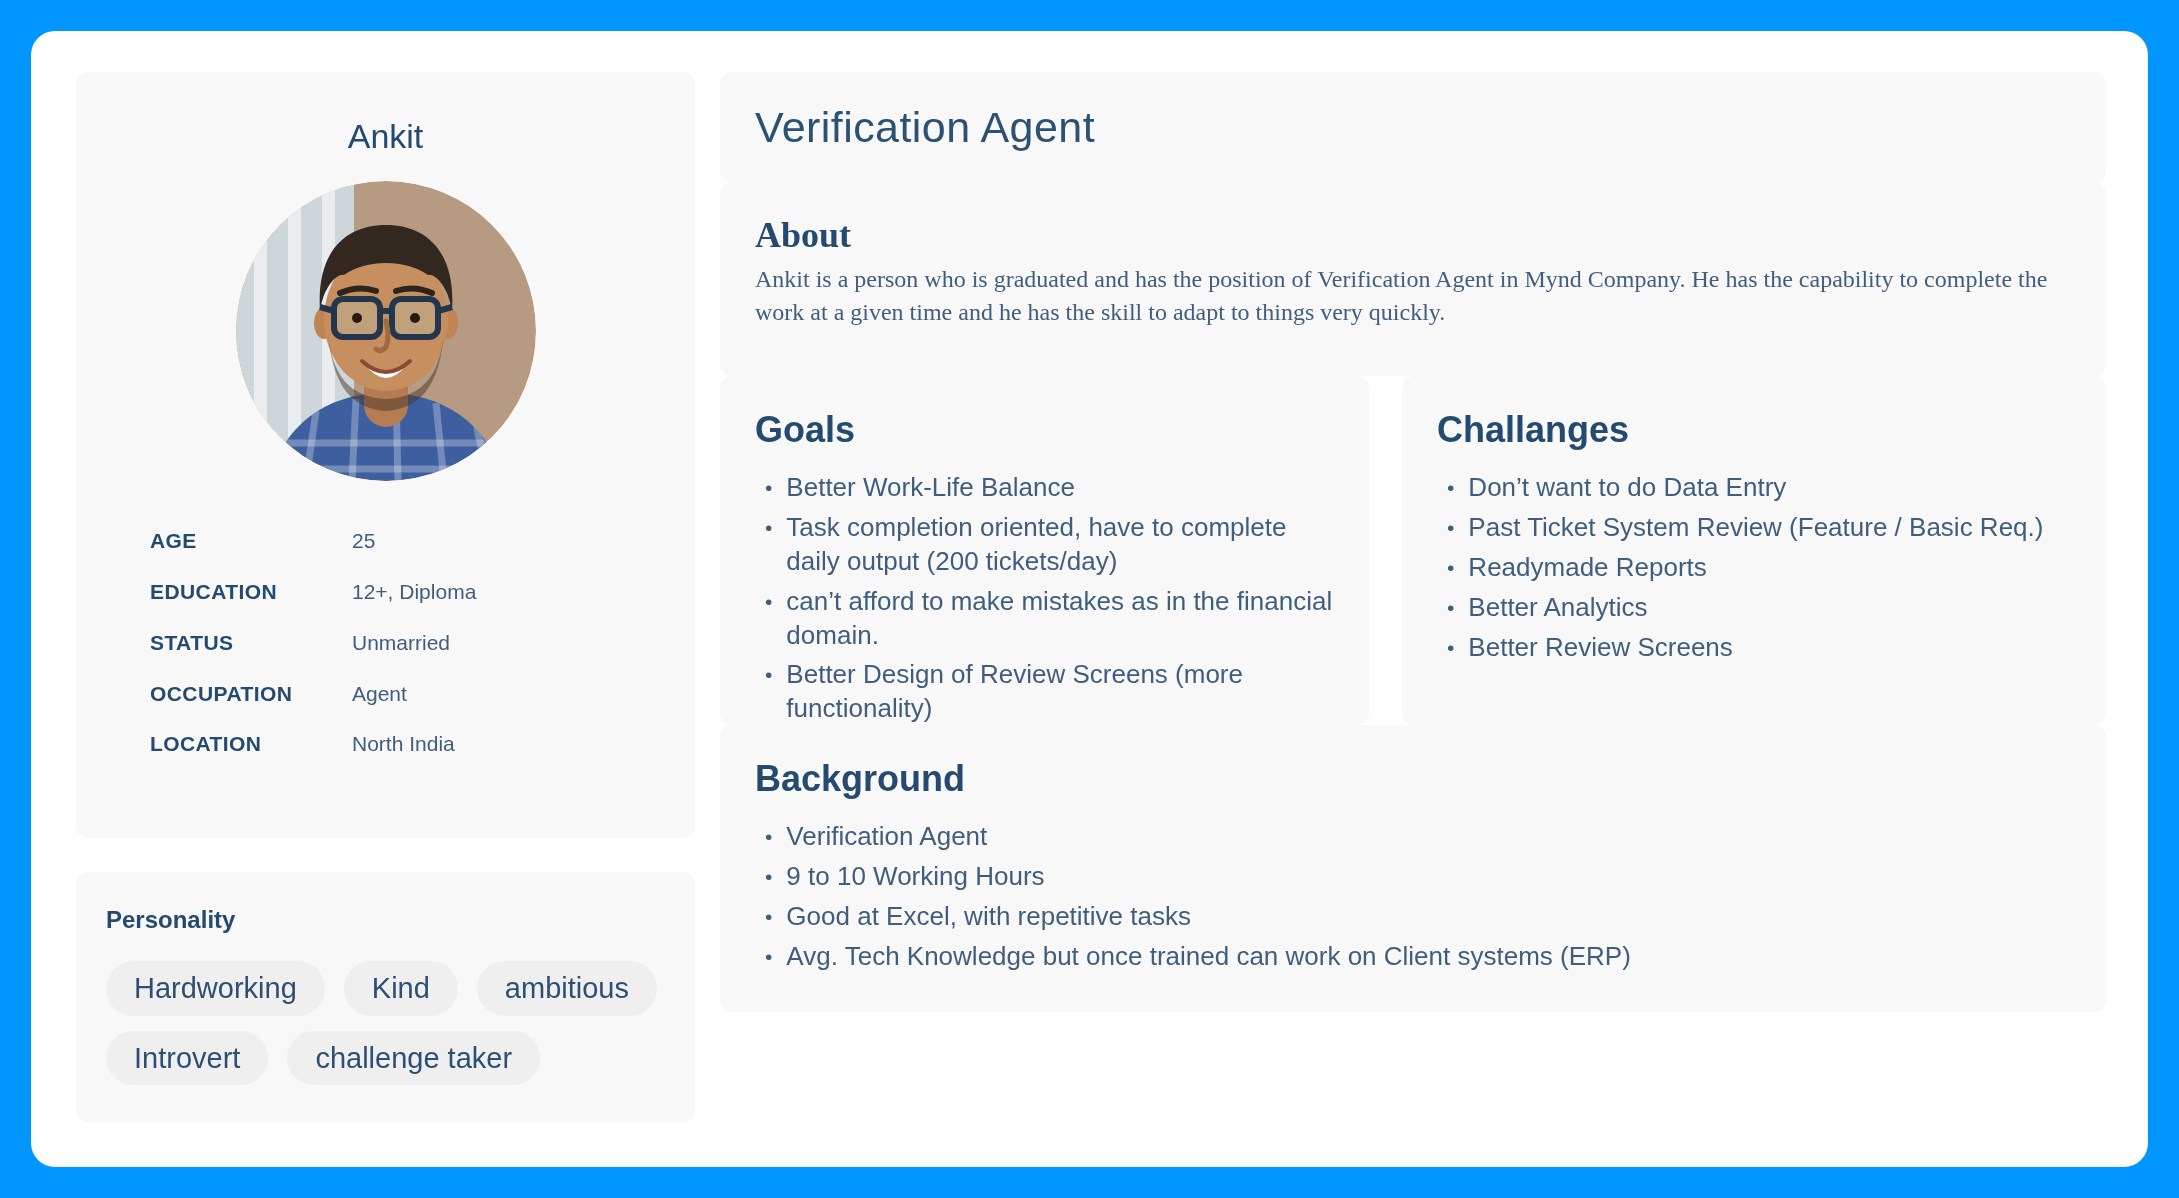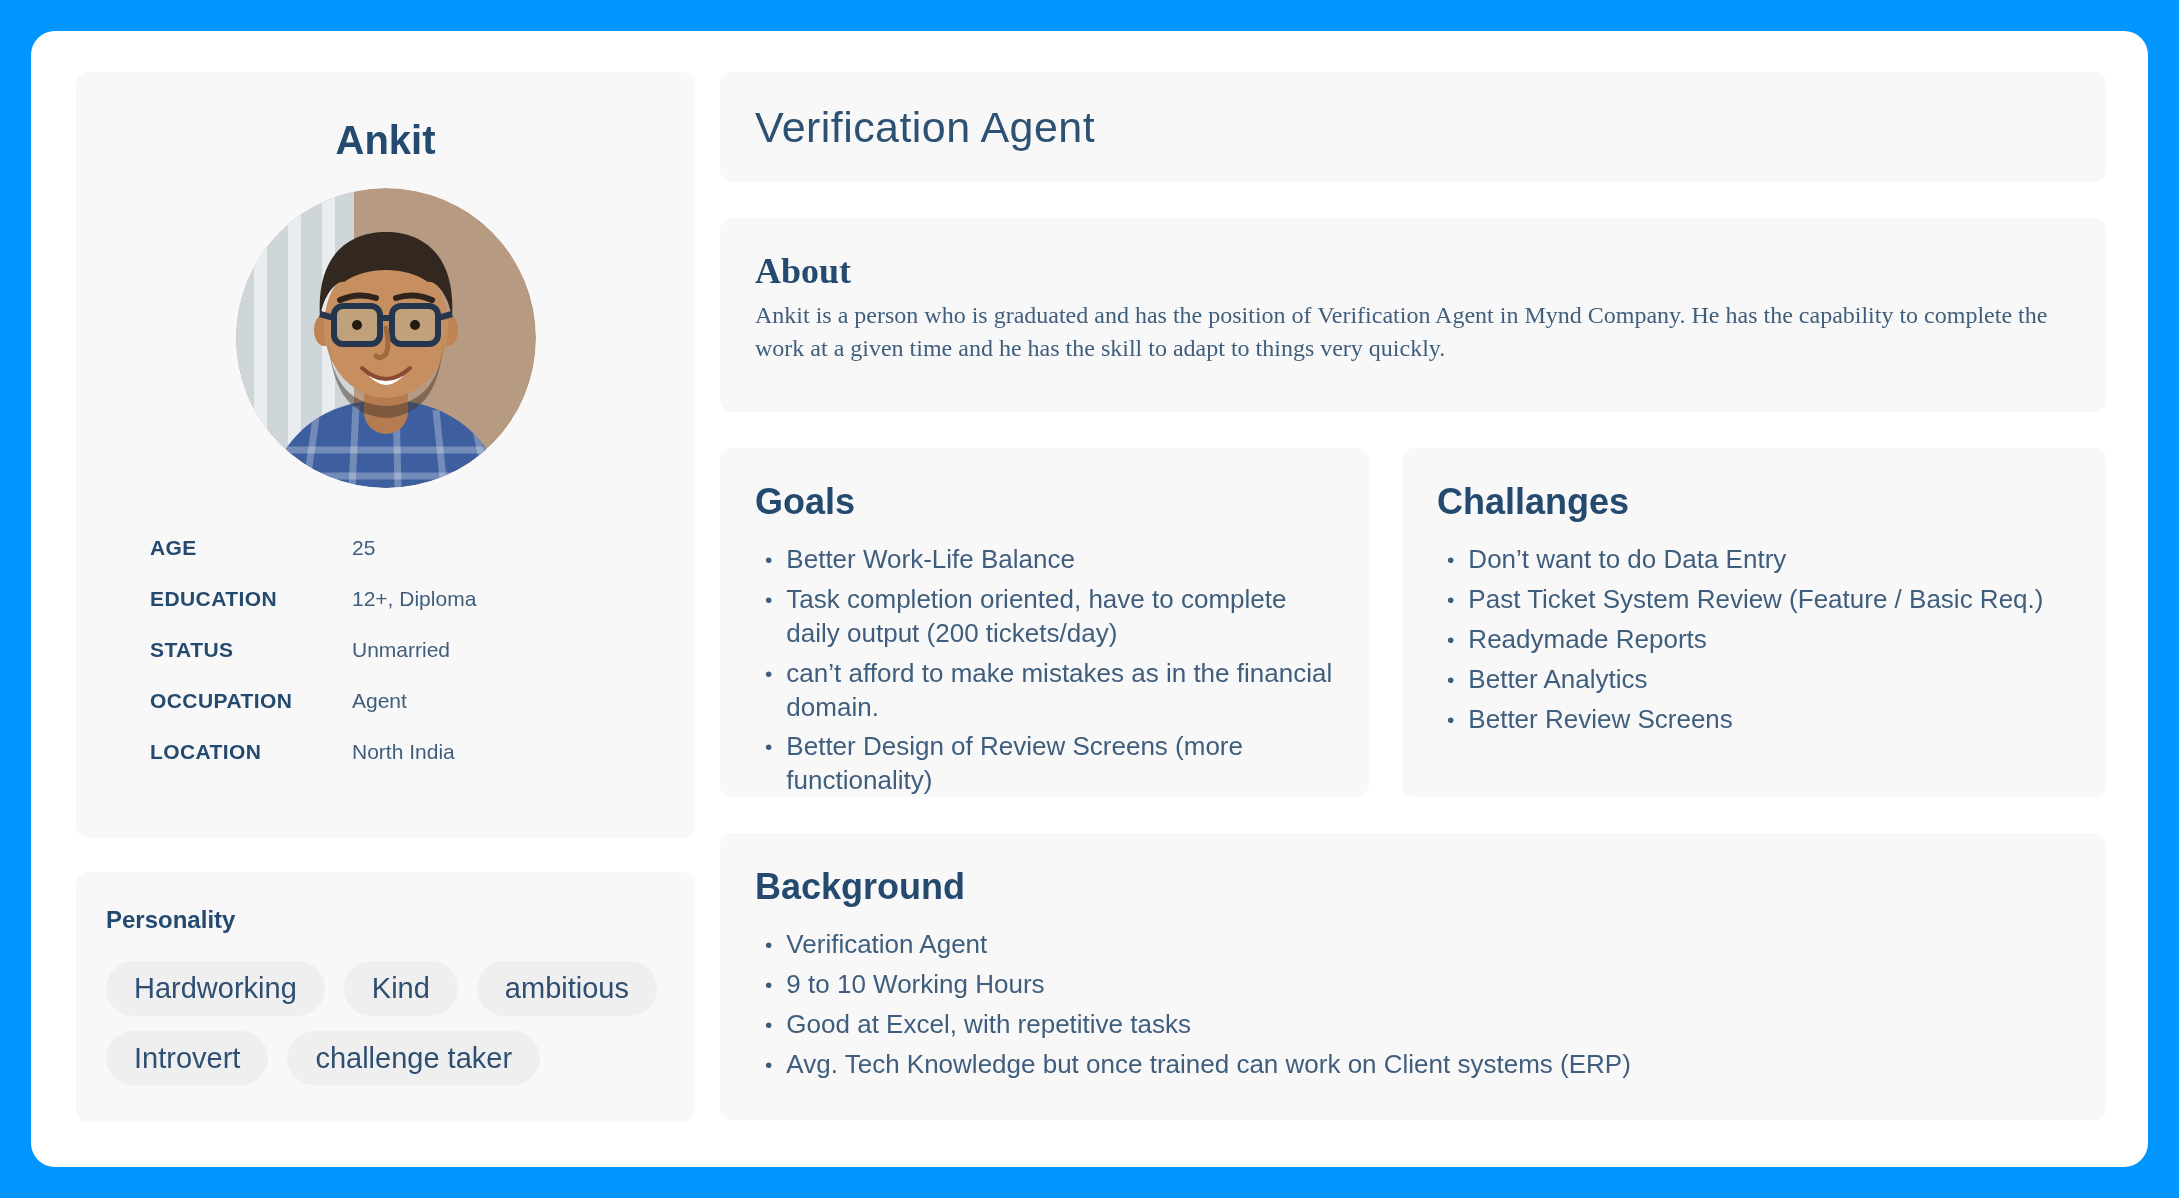--- a/index.html
+++ b/index.html
@@ -11,26 +11,26 @@
   body{
     background:var(--frame);
     font-family:"Liberation Sans","DejaVu Sans",sans-serif;
     position:relative;overflow:hidden;
   }
   .canvas{
     position:absolute;inset:31px;background:var(--white);border-radius:24px;
     padding:41px 42px 45px 45px;display:flex;gap:25px;
   }
   .col-left{width:619px;display:flex;flex-direction:column;gap:34px;}
-  .col-right{flex:1;display:flex;flex-direction:column;gap:36px;}
+  .col-right{flex:1;display:flex;flex-direction:column;}
   .card{background:var(--card);border-radius:12px;}
 
   
   .profile-card{height:766px;display:flex;flex-direction:column;align-items:center;padding-top:44px;}
-  .profile-name{font-size:40px;font-weight:700;color:var(--heading);line-height:1.2;}
+  .profile-name{font-size:34px;font-weight:400;color:var(--heading);line-height:1.2;}
   .photo-wrap{width:300px;height:300px;border-radius:50%;overflow:hidden;margin-top:24px;flex:none;}
   .photo-wrap svg{display:block;width:100%;height:100%;}
   .details{margin-top:46px;align-self:stretch;padding-left:74px;display:grid;grid-template-columns:202px 1fr;row-gap:23px;}
   .detail-label{font-size:21px;font-weight:700;color:var(--heading);letter-spacing:.02em;line-height:1.33;align-self:center;}
   .detail-value{font-size:21px;color:var(--body);line-height:1.3;}
 
   
   .personality-card{flex:1;padding:34px 30px 0 30px;}
   .personality-card h2{font-size:33px;font-weight:700;color:var(--heading);line-height:1.2;}
   .tags{margin-top:26px;display:flex;flex-wrap:wrap;gap:15px 19px;}

